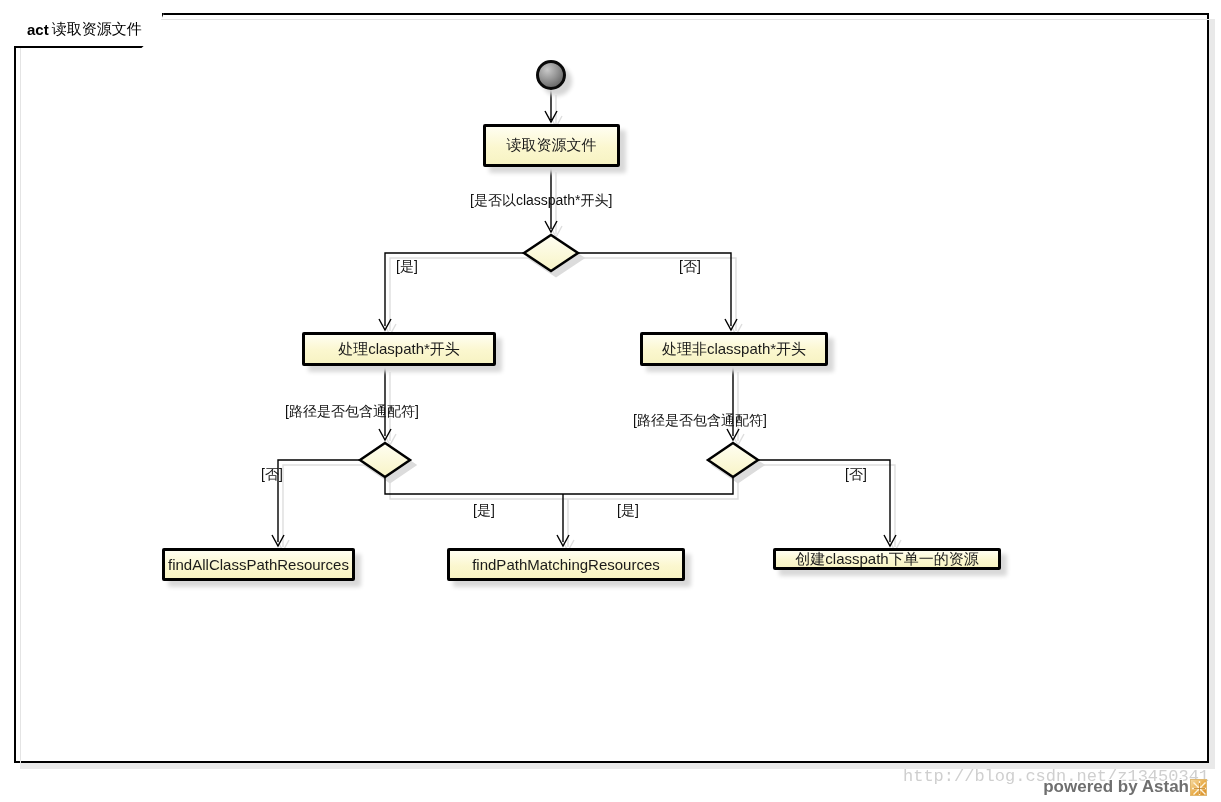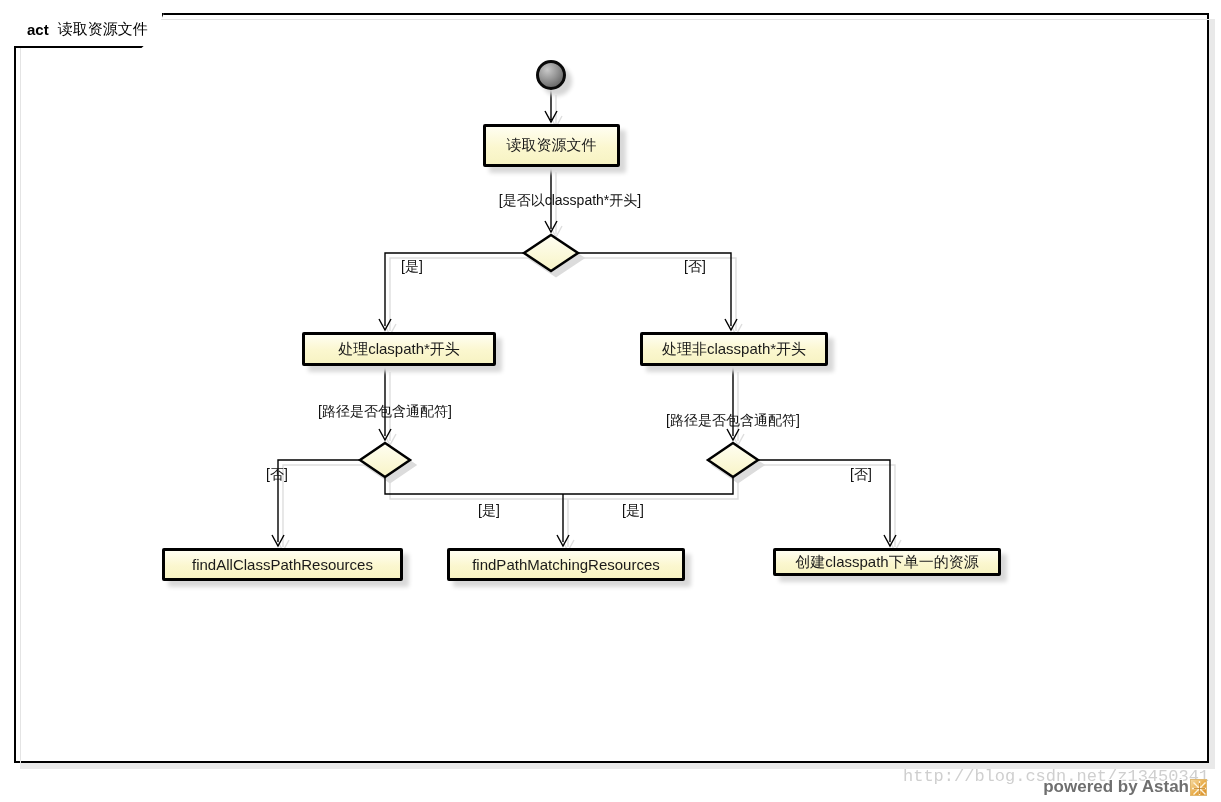--- a/index.html
+++ b/index.html
@@ -21,21 +21,21 @@
     border-top: 1px solid #e4e4e4; border-left: 1px solid #e4e4e4;
     pointer-events: none;
   }
   .frame-tab {
     position: absolute; left: 14px; top: 13px; width: 150px; height: 35px;
     background: #fff; border-right: 2px solid #000; border-bottom: 2px solid #000;
     clip-path: polygon(0 0, 100% 0, 93% 68%, 85% 100%, 0 100%);
     display: flex; align-items: center; padding-left: 13px;
     font-size: 15px; color: #000; white-space: nowrap;
   }
-  .frame-tab .kw { font-weight: bold; margin-right: 9px; text-align: right; }
+  .frame-tab .kw { font-weight: bold; margin-right: 3px; text-align: right; }
 
   
   svg.connectors { position: absolute; left: 0; top: 0; width: 1221px; height: 802px; pointer-events: none; }
 
   
   .start-node {
     position: absolute; left: 536px; top: 60px; width: 30px; height: 30px;
     border-radius: 50%; border: 3px solid #0a0a0a;
     background: radial-gradient(circle at 35% 28%, #c9c9c9 0%, #9a9a9a 40%, #6e6e6e 75%, #555 100%);
     box-shadow: 6px 6px 4px #d6d6d6;
@@ -44,28 +44,28 @@
     position: absolute;
     border: 3px solid #000; border-radius: 2px;
     background: linear-gradient(180deg, #fffef1 0%, #fbf7cf 55%, #f7f3c3 100%);
     box-shadow: 6px 6px 4px #d9d9d9;
     display: flex; align-items: center; justify-content: center;
     font-size: 15px; color: #1a1a1a; white-space: nowrap;
   }
   #action-read      { left: 483px; top: 124px; width: 137px; height: 43px; }
   #action-cp        { left: 302px; top: 332px; width: 194px; height: 34px; }
   #action-noncp     { left: 640px; top: 332px; width: 188px; height: 34px; }
-  #action-findall   { left: 162px; top: 548px; width: 241px; height: 33px; }
+  #action-findall   { left: 162px; top: 548px; width: 193px; height: 33px; }
   #action-findpath  { left: 447px; top: 548px; width: 238px; height: 33px; }
-  #action-single    { left: 773px; top: 548px; width: 228px; height: 28px; }
+  #action-single    { left: 773px; top: 548px; width: 228px; height: 22px; }
 
   
   .guard {
     position: absolute; font-size: 14px; color: #111;
-    text-align: center; white-space: nowrap;
+    white-space: nowrap;
   }
   #guard-classpath { left: 470px; top: 192px; width: 200px; }
   #guard-yes1      { left: 396px; top: 258px; width: 32px; }
   #guard-no1       { left: 679px; top: 258px; width: 32px; }
   #guard-wild-l    { left: 285px; top: 403px; width: 200px; }
   #guard-wild-r    { left: 633px; top: 412px; width: 200px; }
   #guard-no2       { left: 261px; top: 466px; width: 32px; }
   #guard-yes2      { left: 473px; top: 502px; width: 32px; }
   #guard-yes3      { left: 617px; top: 502px; width: 32px; }
   #guard-no3       { left: 845px; top: 466px; width: 32px; }

